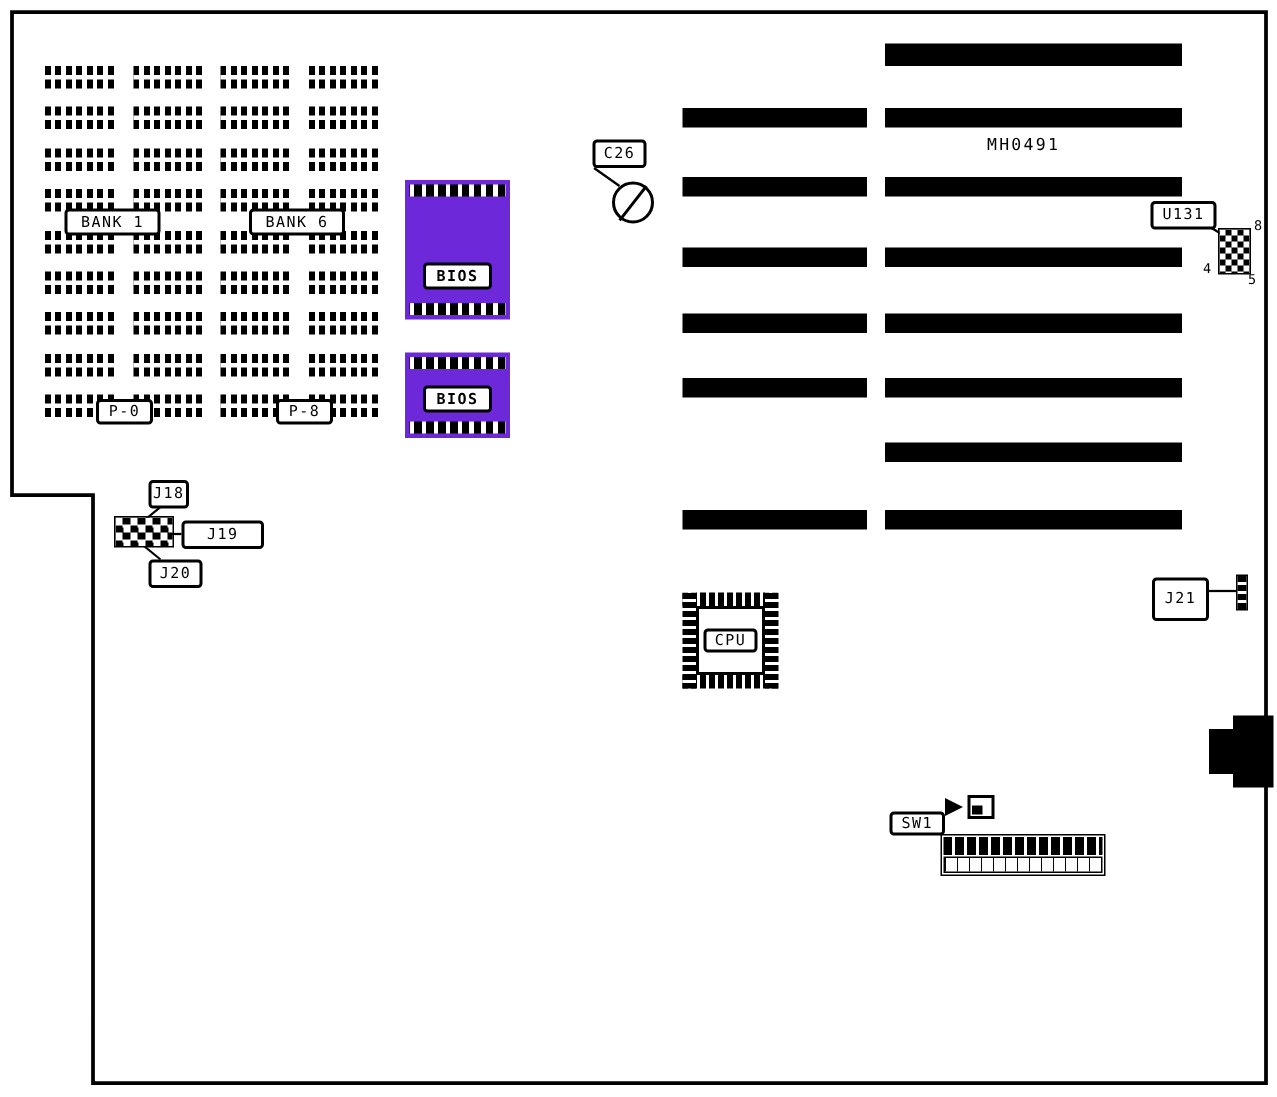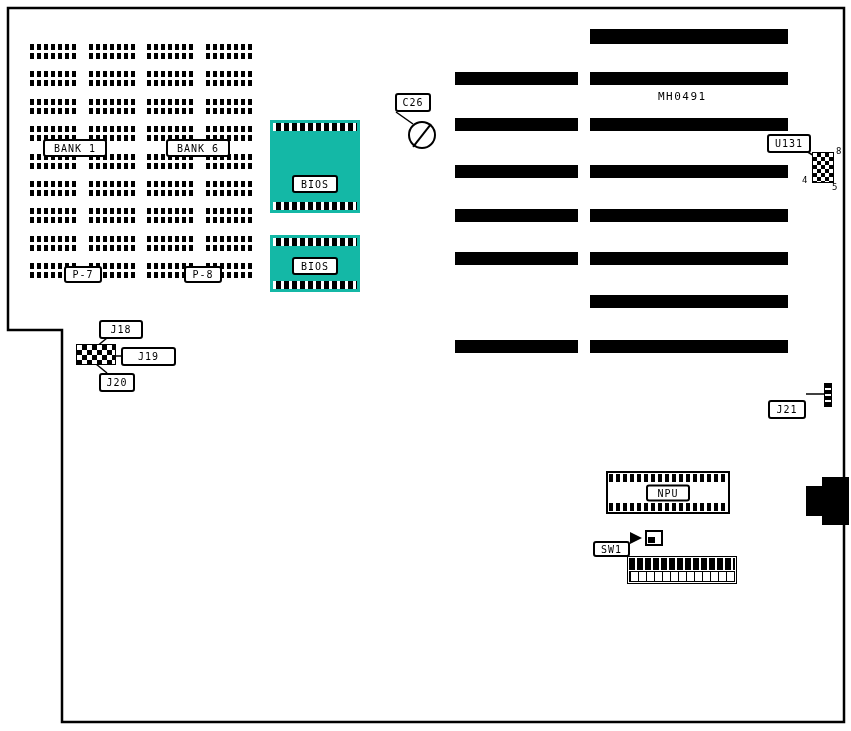--- a/index.html
+++ b/index.html
@@ -23,21 +23,21 @@
     display: flex; justify-content: space-between; z-index: 1;
   }
   .chip-col { display: flex; flex-direction: column; justify-content: space-between; width: 46px; height: 100%; }
   .chip {
     height: 15px;
     background:
       linear-gradient(#fff,#fff) 50% 50%/100% 3px no-repeat,
       repeating-linear-gradient(90deg, #000 0 4px, #fff 4px 7px);
   }
 
-  .bios { position: absolute; left: 270px; width: 90px; background: #14b8a6; z-index: 1; }
+  .bios { position: absolute; left: 270px; width: 70px; background: #6d28d9; z-index: 1; font-weight: bold; }
   .bios::before, .bios::after {
     content: ""; position: absolute; left: 3px; right: 3px; height: 8px;
     background: repeating-linear-gradient(90deg, #fff 0 3px, #000 3px 8px);
   }
   .bios::before { top: 3px; }
   .bios::after { bottom: 3px; }
 
   #c26-cap { position: absolute; left: 408px; top: 121px; width: 28px; height: 28px;
     border: 2px solid #000; border-radius: 50%; z-index: 1; }
   #c26-cap .slash { position: absolute; left: 11px; top: -2px; width: 2px; height: 29px;
@@ -140,21 +140,21 @@
         <div class="chip"></div>
         <div class="chip"></div>
         <div class="chip"></div>
         <div class="chip"></div>
         <div class="chip"></div>
       </div>
     </div>
 
   <div class="tag" style="left:43px;top:139px;width:64px;height:18px">BANK 1</div>
   <div class="tag" style="left:166px;top:139px;width:64px;height:18px">BANK 6</div>
-  <div class="tag" style="left:64px;top:266px;width:38px;height:17px">P-7</div>
+  <div class="tag" style="left:64px;top:266px;width:38px;height:17px">P-0</div>
   <div class="tag" style="left:184px;top:266px;width:38px;height:17px">P-8</div>
 
   <div class="bios" style="top:120px;height:93px">
     <div class="tag" style="left:50%;transform:translateX(-50%);top:55px;width:46px;height:18px">BIOS</div>
   </div>
   <div class="bios" style="top:235px;height:57px">
     <div class="tag" style="left:50%;transform:translateX(-50%);top:22px;width:46px;height:18px">BIOS</div>
   </div>
 
   <div class="tag" style="left:395px;top:93px;width:36px;height:19px">C26</div>
@@ -179,32 +179,37 @@
   <div class="slot" style="left:590px;top:340px;width:198px"></div>
 
   <div id="part-number">MH0491</div>
 
   <div class="tag" style="left:767px;top:134px;width:44px;height:19px">U131</div>
   <div class="checker" style="left:812px;top:152px;width:22px;height:31px;background-size:8px 8px"></div>
   <span class="pin-num" style="left:836px;top:146px">8</span>
   <span class="pin-num" style="left:802px;top:175px">4</span>
   <span class="pin-num" style="left:832px;top:182px">5</span>
 
-  <div class="tag" style="left:99px;top:320px;width:44px;height:19px">J18</div>
+  <div class="tag" style="left:99px;top:320px;width:27px;height:19px">J18</div>
   <div class="tag" style="left:121px;top:347px;width:55px;height:19px">J19</div>
   <div class="tag" style="left:99px;top:373px;width:36px;height:19px">J20</div>
   <div class="checker" style="left:76px;top:344px;width:40px;height:21px;background-size:10px 10px"></div>
 
-
-  <div class="tag" style="left:768px;top:400px;width:38px;height:19px">J21</div>
+  <div id="cpu">
+    <div class="pinstrip-h" style="top:0"></div>
+    <div class="pinstrip-h" style="bottom:0"></div>
+    <div class="pinstrip-v" style="left:0"></div>
+    <div class="pinstrip-v" style="right:0"></div>
+    <div class="inner"></div>
+    <div class="tag center-tag" style="width:36px;height:16px">CPU</div>
+  </div>
+
+  <div class="tag" style="left:768px;top:385px;width:38px;height:29px">J21</div>
   <div id="j21-comp"></div>
 
-  <div id="npu">
-    <div class="tag center-tag" style="width:44px;height:17px">NPU</div>
-  </div>
 
   <div class="tag" style="left:593px;top:541px;width:37px;height:16px">SW1</div>
   <div id="sw1-arrow"></div>
   <div id="sw1-comp">
     <div class="dot"></div>
   </div>
 
   <div id="conn-strip">
     <div class="row-top"></div>
     <div class="row-bottom"></div>

